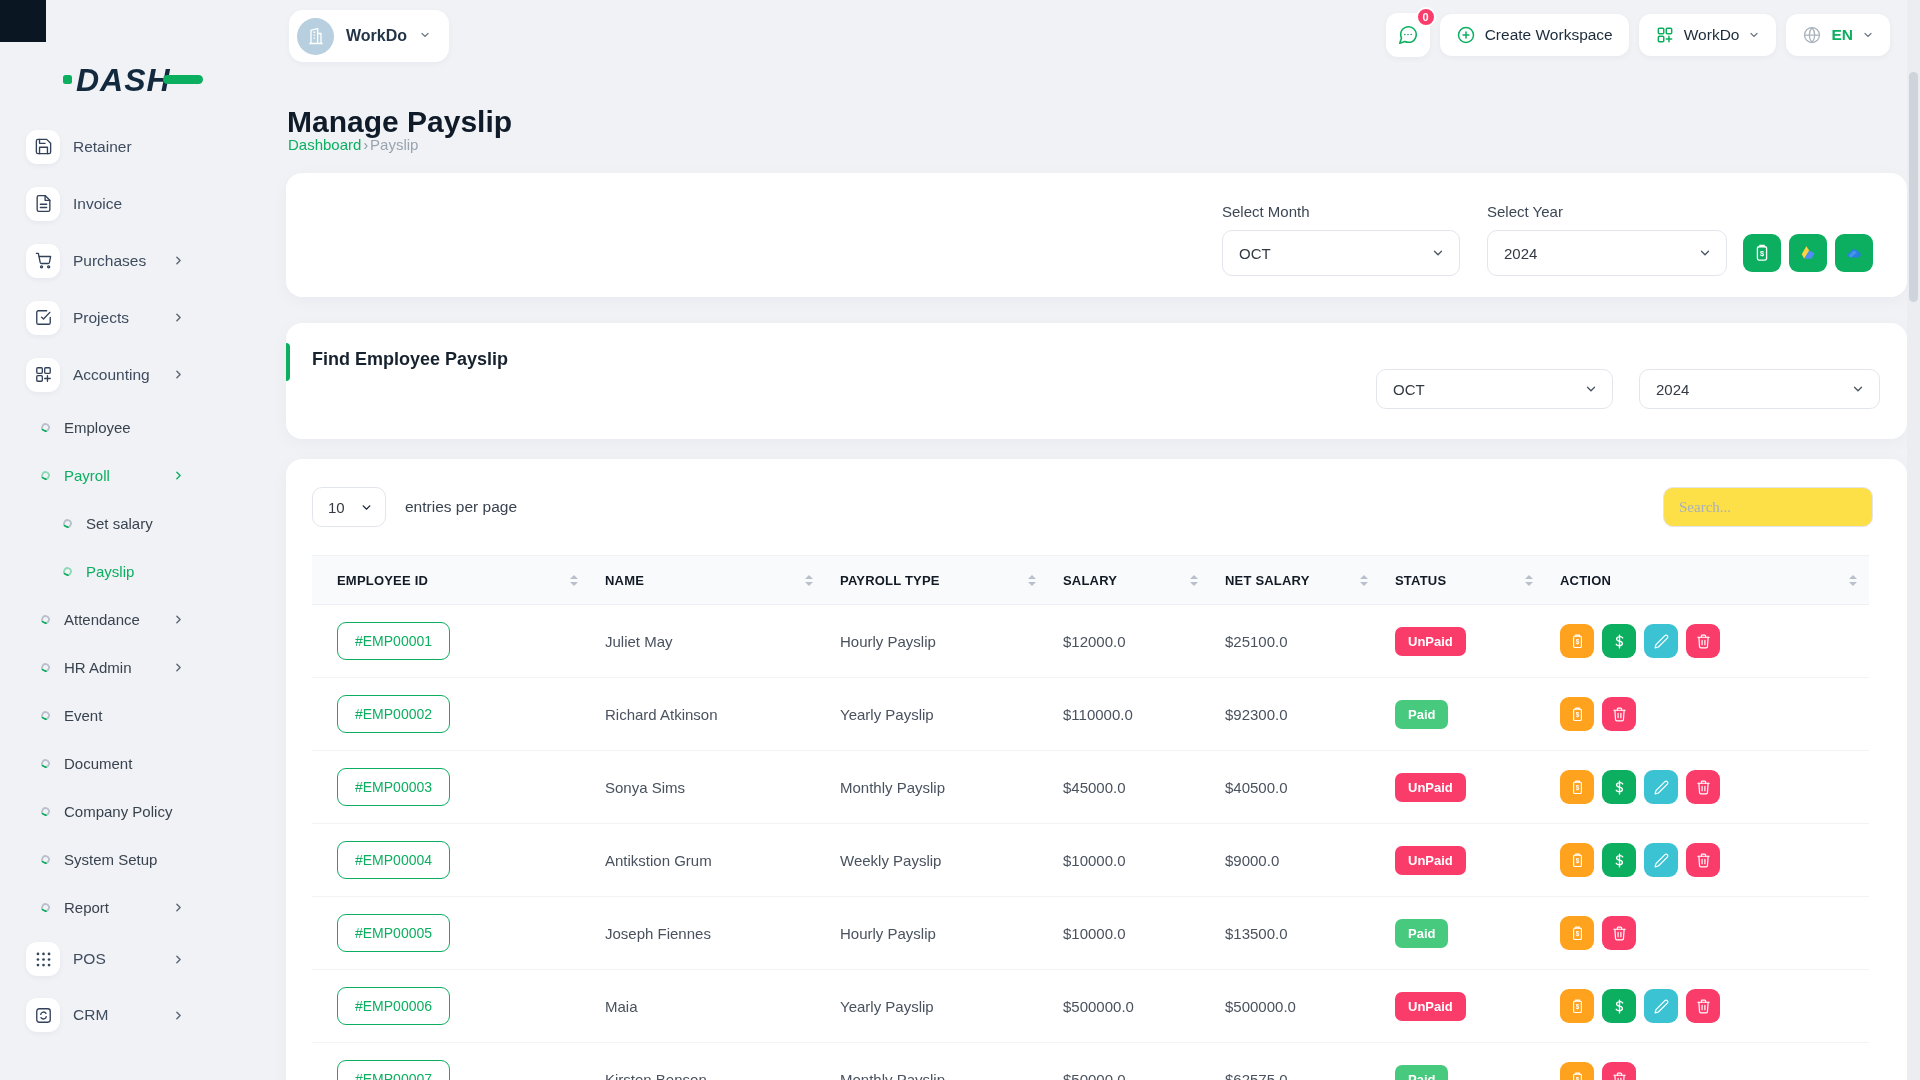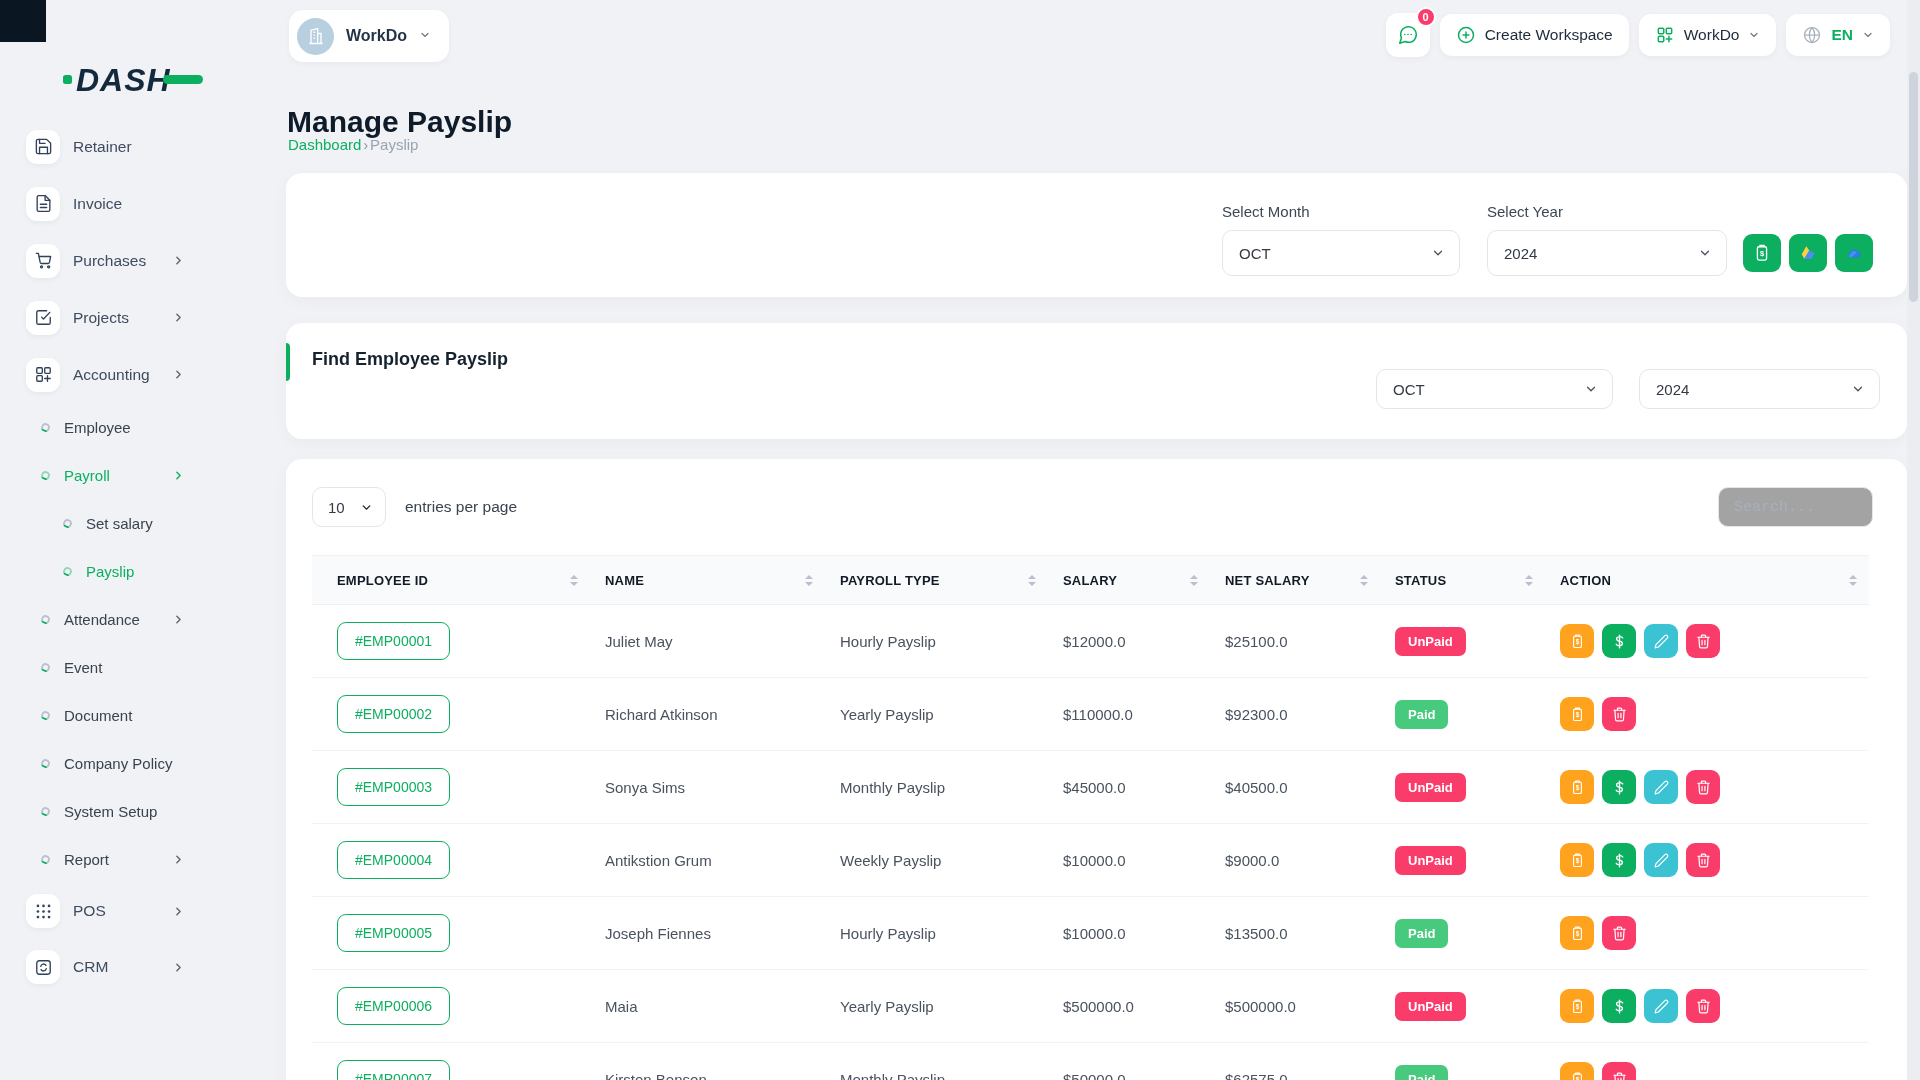--- a/index.html
+++ b/index.html
@@ -117,23 +117,23 @@
   
   .entries-row { position:absolute; left:26px; top:28px; display:flex; align-items:center; gap:19px; }
   .entries-select {
     width:74px; height:40px; border:1px solid #e2e6ec; border-radius:10px; background:#fff;
     display:flex; align-items:center; justify-content:space-between; padding:0 12px 0 15px;
     font-size:15px; color:#333a44; cursor:pointer;
   }
   .entries-select svg { width:13px; height:13px; color:#1d2b3a; }
   .entries-label { font-size:15.5px; color:#39434f; }
   .search {
-    position:absolute; right:34px; top:28px; width:155px; height:40px;
+    position:absolute; right:34px; top:28px; width:210px; height:40px;
     border:1px solid #e2e6ec; border-radius:10px; padding:0 15px; font-size:15px;
-    font-family:Liberation Mono, monospace; color:#333a44; outline:none; background:#a3a3a3;
+    font-family:Liberation Serif, serif; color:#333a44; outline:none; background:#fde047;
   }
   .search::placeholder { color:#a7b0bc; }
 
   .table { position:absolute; left:26px; right:38px; top:96px; }
   .t-head, .t-row {
     display:grid;
     grid-template-columns:278px 235px 223px 162px 170px 165px 1fr;
     align-items:center;
   }
   .t-head { height:50px; background:#f9fafc; border-top:1px solid #f0f2f5; border-bottom:1px solid #eceff3; }
@@ -268,20 +268,29 @@
           <span class="bullet"></span>
           <span class="label">Set salary</span>
         </div>
         <div class="side-item sub sub2 active">
           <span class="bullet"></span>
           <span class="label">Payslip</span>
         </div>
         <div class="side-item sub">
           <span class="bullet"></span>
           <span class="label">Attendance</span>
+          <span class="chev">
+            <svg viewBox="0 0 24 24" fill="none" stroke="currentColor" stroke-width="2.6" stroke-linecap="round" stroke-linejoin="round">
+              <path d="M9 6l6 6-6 6"></path>
+            </svg>
+          </span>
+        </div>
+        <div class="side-item sub">
+          <span class="bullet"></span>
+          <span class="label">HR Admin</span>
           <span class="chev">
             <svg viewBox="0 0 24 24" fill="none" stroke="currentColor" stroke-width="2.6" stroke-linecap="round" stroke-linejoin="round">
               <path d="M9 6l6 6-6 6"></path>
             </svg>
           </span>
         </div>
         <div class="side-item sub">
           <span class="bullet"></span>
           <span class="label">Event</span>
         </div>

